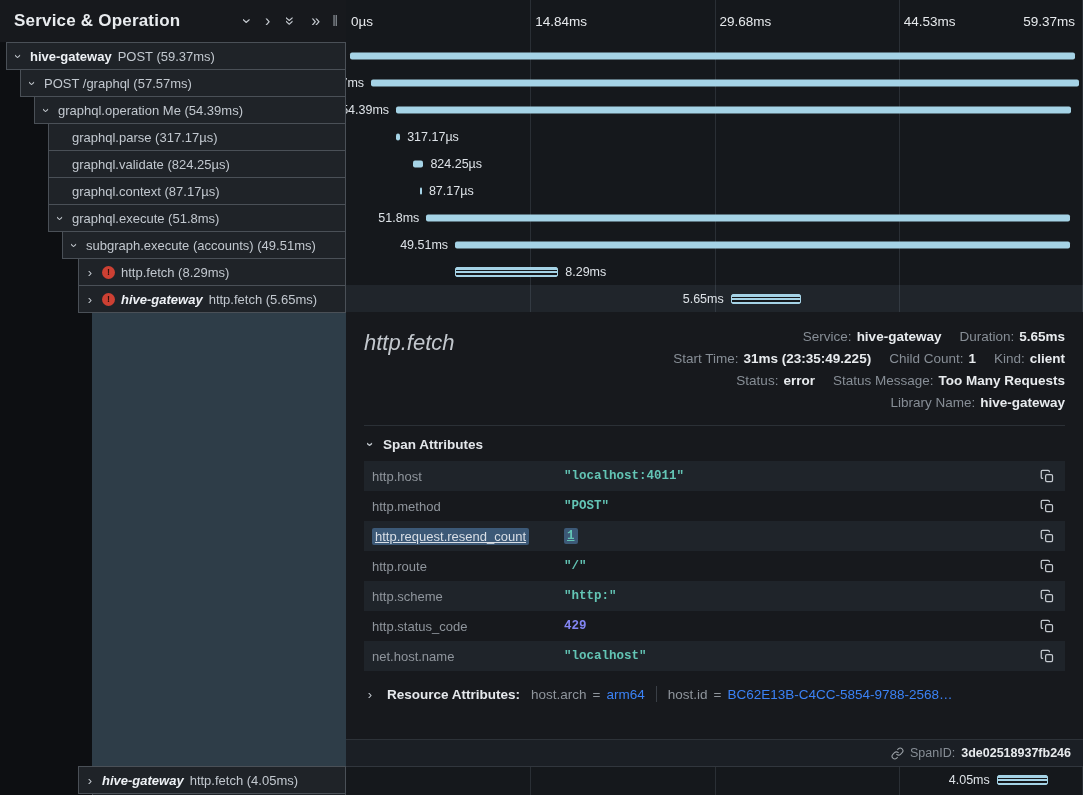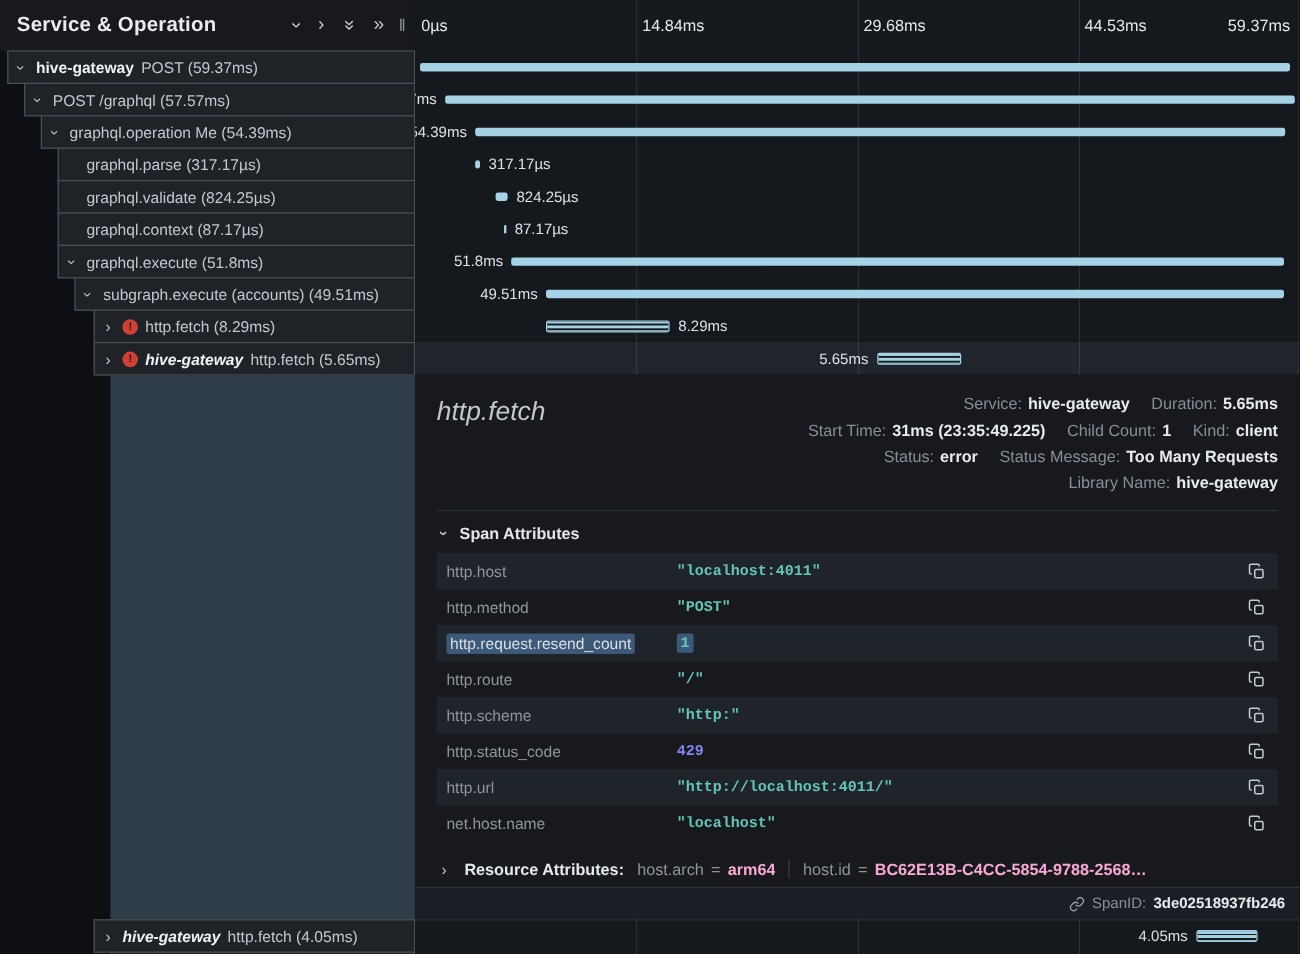--- a/index.html
+++ b/index.html
@@ -54,29 +54,29 @@
   .mv { color:#e8ebee; font-weight:700; }
   .d-sep { border-top:1px solid #2b3036; margin-top:11px; }
   .d-attr-header { display:flex; align-items:center; gap:7px; padding:11px 0 9px;
     font-weight:700; font-size:13.5px; color:#e3e6ea; cursor:pointer; }
   .attr-table { width:100%; }
   .attr-row { display:grid; grid-template-columns:192px 1fr 30px; align-items:center; height:30px; padding-left:8px; }
   .attr-row:nth-child(odd) { background:#1f242a; }
   .attr-key { font-size:13px; color:#8f959c; justify-self:start; }
   .attr-val { font-family:"Liberation Mono", monospace; font-size:12.5px; font-weight:700; color:#63c5b5; justify-self:start; }
   .attr-val.num { color:#8285f2; }
-  .hl { background:#3c5977; border-radius:2px; padding:1px 3px; }
+  .hl { background:#3c5977; border-radius:2px; padding:1px 3px;text-decoration:underline; }
   .attr-key.hl { color:#d9dfe6; }
   .copy-btn { justify-self:end; padding-right:10px; color:#c6cbd1; cursor:pointer; display:flex; align-items:center; }
   .d-resource { display:flex; align-items:center; gap:11px; margin-top:8px; height:30px; font-size:13.5px; white-space:nowrap; overflow:hidden; cursor:pointer; }
   .res-label { font-weight:700; color:#e5e8ec; }
   .vdiv { width:1px; height:16px; background:#3a3f46; flex:none; }
   .res-item { display:inline-flex; gap:6px; overflow:hidden; }
   .rk, .req { color:#8f959c; }
-  .rv { color:#f9a8d4; font-weight:700; overflow:hidden; text-overflow:ellipsis; }
+  .rv { color:#3b82f6; font-weight:400; overflow:hidden; text-overflow:ellipsis; }
   .d-footer { margin:auto -18px 0; height:27px; flex:none; background:#1b1f25; border-top:1px solid #2d3238;
     display:flex; align-items:center; justify-content:flex-end; gap:6px; padding-right:12px; font-size:12.5px; }
   .d-footer b { color:#e8ebee; font-weight:600; }
   .link-ic { color:#9aa0a6; display:flex; align-items:center; cursor:pointer; }
 
   .bottom-bar-row { border-top:1px solid #31363d; flex:none; }
   .partial { z-index:1; }
 </style>
 </head>
 <body>
@@ -306,30 +306,20 @@
           <span class="copy-btn">
               <svg width="15" height="15" viewBox="0 0 24 24" fill="none" stroke="currentColor" stroke-width="2">
                 <rect x="9" y="9" width="11" height="11" rx="2"></rect>
                 <path d="M5 15H4a2 2 0 0 1-2-2V4a2 2 0 0 1 2-2h9a2 2 0 0 1 2 2v1"></path>
               </svg>
             </span>
         </div>
         <div class="attr-row">
           <span class="attr-key">http.status_code</span>
           <span class="attr-val num">429</span>
-          <span class="copy-btn">
-              <svg width="15" height="15" viewBox="0 0 24 24" fill="none" stroke="currentColor" stroke-width="2">
-                <rect x="9" y="9" width="11" height="11" rx="2"></rect>
-                <path d="M5 15H4a2 2 0 0 1-2-2V4a2 2 0 0 1 2-2h9a2 2 0 0 1 2 2v1"></path>
-              </svg>
-            </span>
-        </div>
-        <div class="attr-row">
-          <span class="attr-key">http.url</span>
-          <span class="attr-val">"http://localhost:4011/"</span>
           <span class="copy-btn">
               <svg width="15" height="15" viewBox="0 0 24 24" fill="none" stroke="currentColor" stroke-width="2">
                 <rect x="9" y="9" width="11" height="11" rx="2"></rect>
                 <path d="M5 15H4a2 2 0 0 1-2-2V4a2 2 0 0 1 2-2h9a2 2 0 0 1 2 2v1"></path>
               </svg>
             </span>
         </div>
         <div class="attr-row">
           <span class="attr-key">net.host.name</span>
           <span class="attr-val">"localhost"</span>

